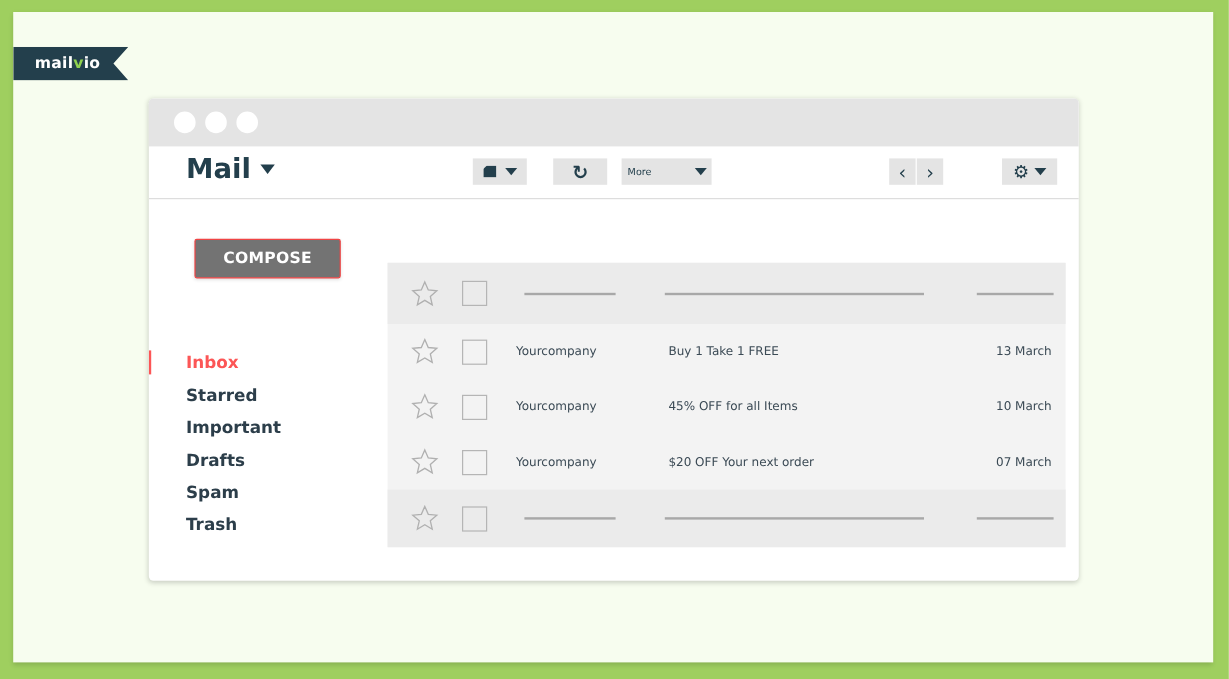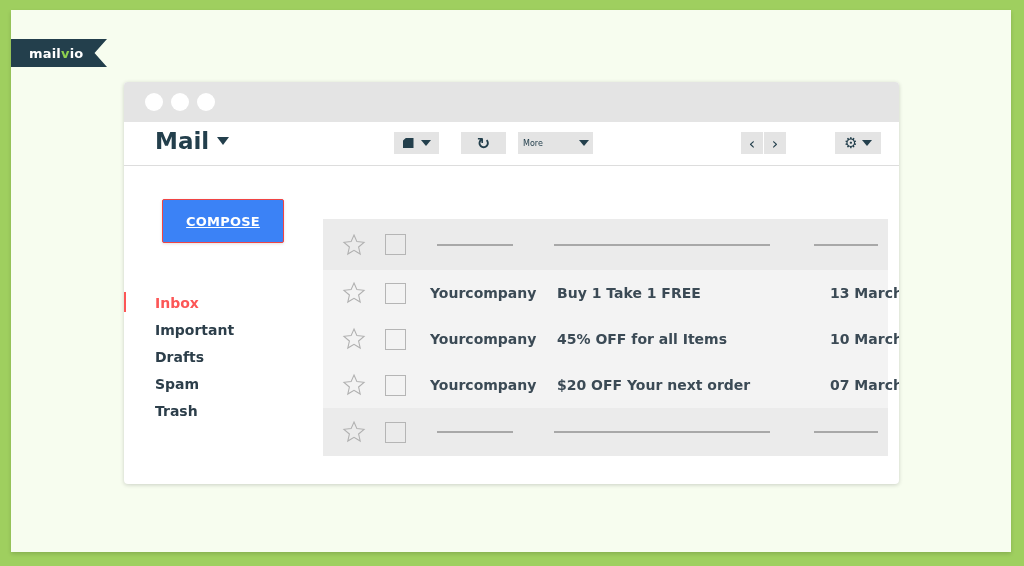--- a/index.html
+++ b/index.html
@@ -103,32 +103,31 @@
     .tbtn.gear { left: 711px; width: 46px; font-size: 15px; gap: 4px; }
     .folder-glyph {
       width: 11px; height: 10px;
       background: #233f4c;
       clip-path: polygon(30% 0, 100% 0, 100% 100%, 0 100%, 0 30%);
     }
 
     .compose {
       position: absolute;
       left: 38px; top: 117px;
-      width: 122px; height: 44px;
-      background: #3b82f6;
+      width: 122px; height: 33px;
+      background: #737373;
       border: 1px solid #f04444;
       border-radius: 2px;
       color: #ffffff;
       font-weight: bold;
       font-size: 13px;
       display: flex; align-items: center; justify-content: center;
       box-shadow: 0 1px 3px rgba(0,0,0,0.12);
       cursor: pointer;
       letter-spacing: 0.2px;
-      text-decoration: underline;
     }
     .nav {
       position: absolute;
       left: 0; top: 208px;
       width: 190px;
     }
     .nav-item {
       position: relative;
       height: 27px;
       line-height: 27px;
@@ -178,22 +177,22 @@
     .line {
       position: absolute;
       height: 2px;
       background: #a8a8a8;
     }
     .line.a { left: 114px; width: 76px; }
     .line.b { left: 231px; width: 216px; }
     .line.c { left: 491px; width: 64px; }
     .cell {
       position: absolute;
-      font-size: 14px;
-      font-weight: bold;
+      font-size: 10px;
+      font-weight: normal;
       color: #3b4a55;
       white-space: nowrap;
     }
     .cell.sender { left: 107px; }
     .cell.subject { left: 234px; }
     .cell.date { left: 497px; margin-left: 10px; }
   </style>
 </head>
 <body>
 
@@ -240,20 +239,21 @@
     <div class="tbtn gear">
       <span>⚙</span>
       <span class="caret-sm"></span>
     </div>
   </div>
 
   <div class="compose">COMPOSE</div>
 
   <div class="nav">
     <div class="nav-item active">Inbox</div>
+    <div class="nav-item">Starred</div>
     <div class="nav-item">Important</div>
     <div class="nav-item">Drafts</div>
     <div class="nav-item">Spam</div>
     <div class="nav-item">Trash</div>
   </div>
 
   <div class="list">
     <div class="row placeholder">
       <svg class="star" viewBox="0 0 24 24">
           <polygon points="12,2 14.9,8.6 22,9.3 16.6,14 18.2,21 12,17.3 5.8,21 7.4,14 2,9.3 9.1,8.6" fill="none" stroke="#b0b0b0" stroke-width="1.1"></polygon>

